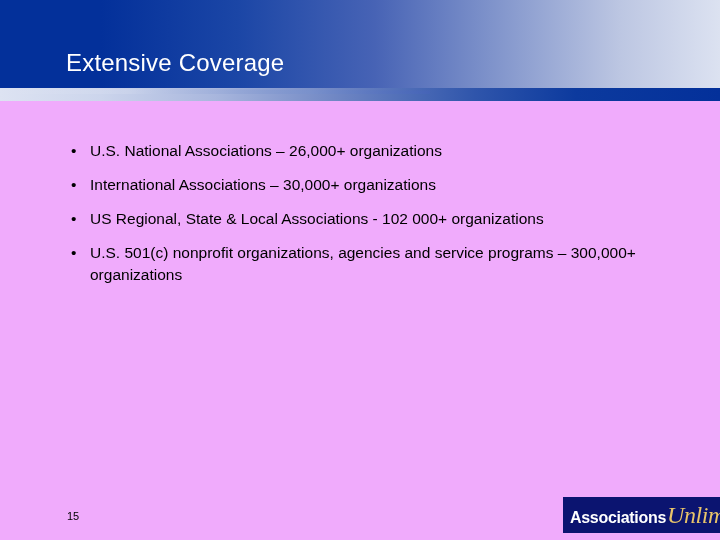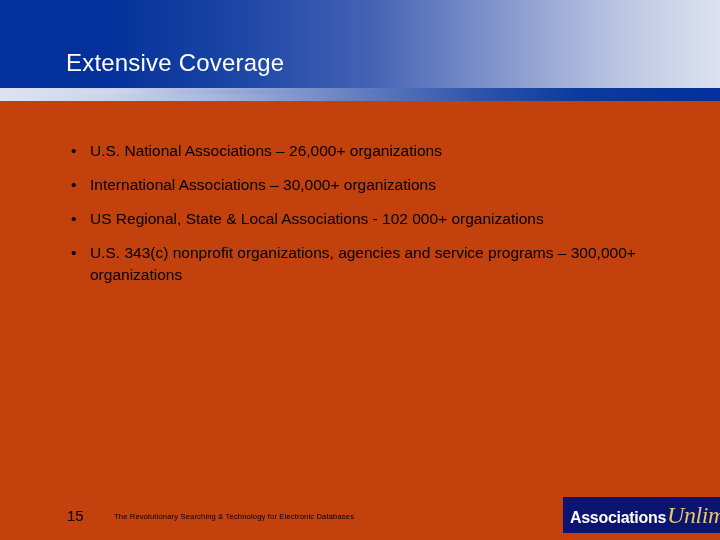--- a/index.html
+++ b/index.html
@@ -14,21 +14,21 @@
     font-family: "Liberation Sans", sans-serif;
     position: relative;
   }
 
   #slide {
     position: absolute;
     left: 0;
     top: 0;
     width: 720px;
     height: 540px;
-    background: #c2410c;
+    background: #f0abfc;
     overflow: hidden;
   }
 
   
   #header-banner {
     position: absolute;
     left: 0;
     top: 0;
     width: 720px;
     height: 89px;
@@ -112,21 +112,21 @@
   }
   .bullet-text {
     display: block;
   }
 
   
   #footer-page-number {
     position: absolute;
     left: 67px;
     top: 510px;
-    font-size: 15px;
+    font-size: 11px;
     line-height: 12px;
     color: #000000;
   }
   #footer-tagline {
     position: absolute;
     left: 114px;
     top: 511px;
     font-size: 7.6px;
     line-height: 11px;
     color: #000000;
@@ -192,28 +192,27 @@
       <span class="bullet-text">International Associations – 30,000+ organizations</span>
     </div>
 
     <div class="bullet-row">
       <span class="bullet-marker">•</span>
       <span class="bullet-text">US Regional, State &amp; Local Associations - 102 000+ organizations</span>
     </div>
 
     <div class="bullet-row">
       <span class="bullet-marker">•</span>
-      <span class="bullet-text">U.S. 343(c) nonprofit organizations, agencies and service programs – 300,000+ organizations</span>
+      <span class="bullet-text">U.S. 501(c) nonprofit organizations, agencies and service programs – 300,000+ organizations</span>
     </div>
 
   </div>
 
   <div id="footer-page-number">15</div>
 
-  <div id="footer-tagline">The Revolutionary Searching &amp; Technology for Electronic Databases</div>
 
   <div id="logo">
     <div id="logo-inner">
       <span id="logo-word-associations">Associations</span><span id="logo-word-unlimited">Unlimited</span>
     </div>
   </div>
 
 </div>
 
 </body></html>

